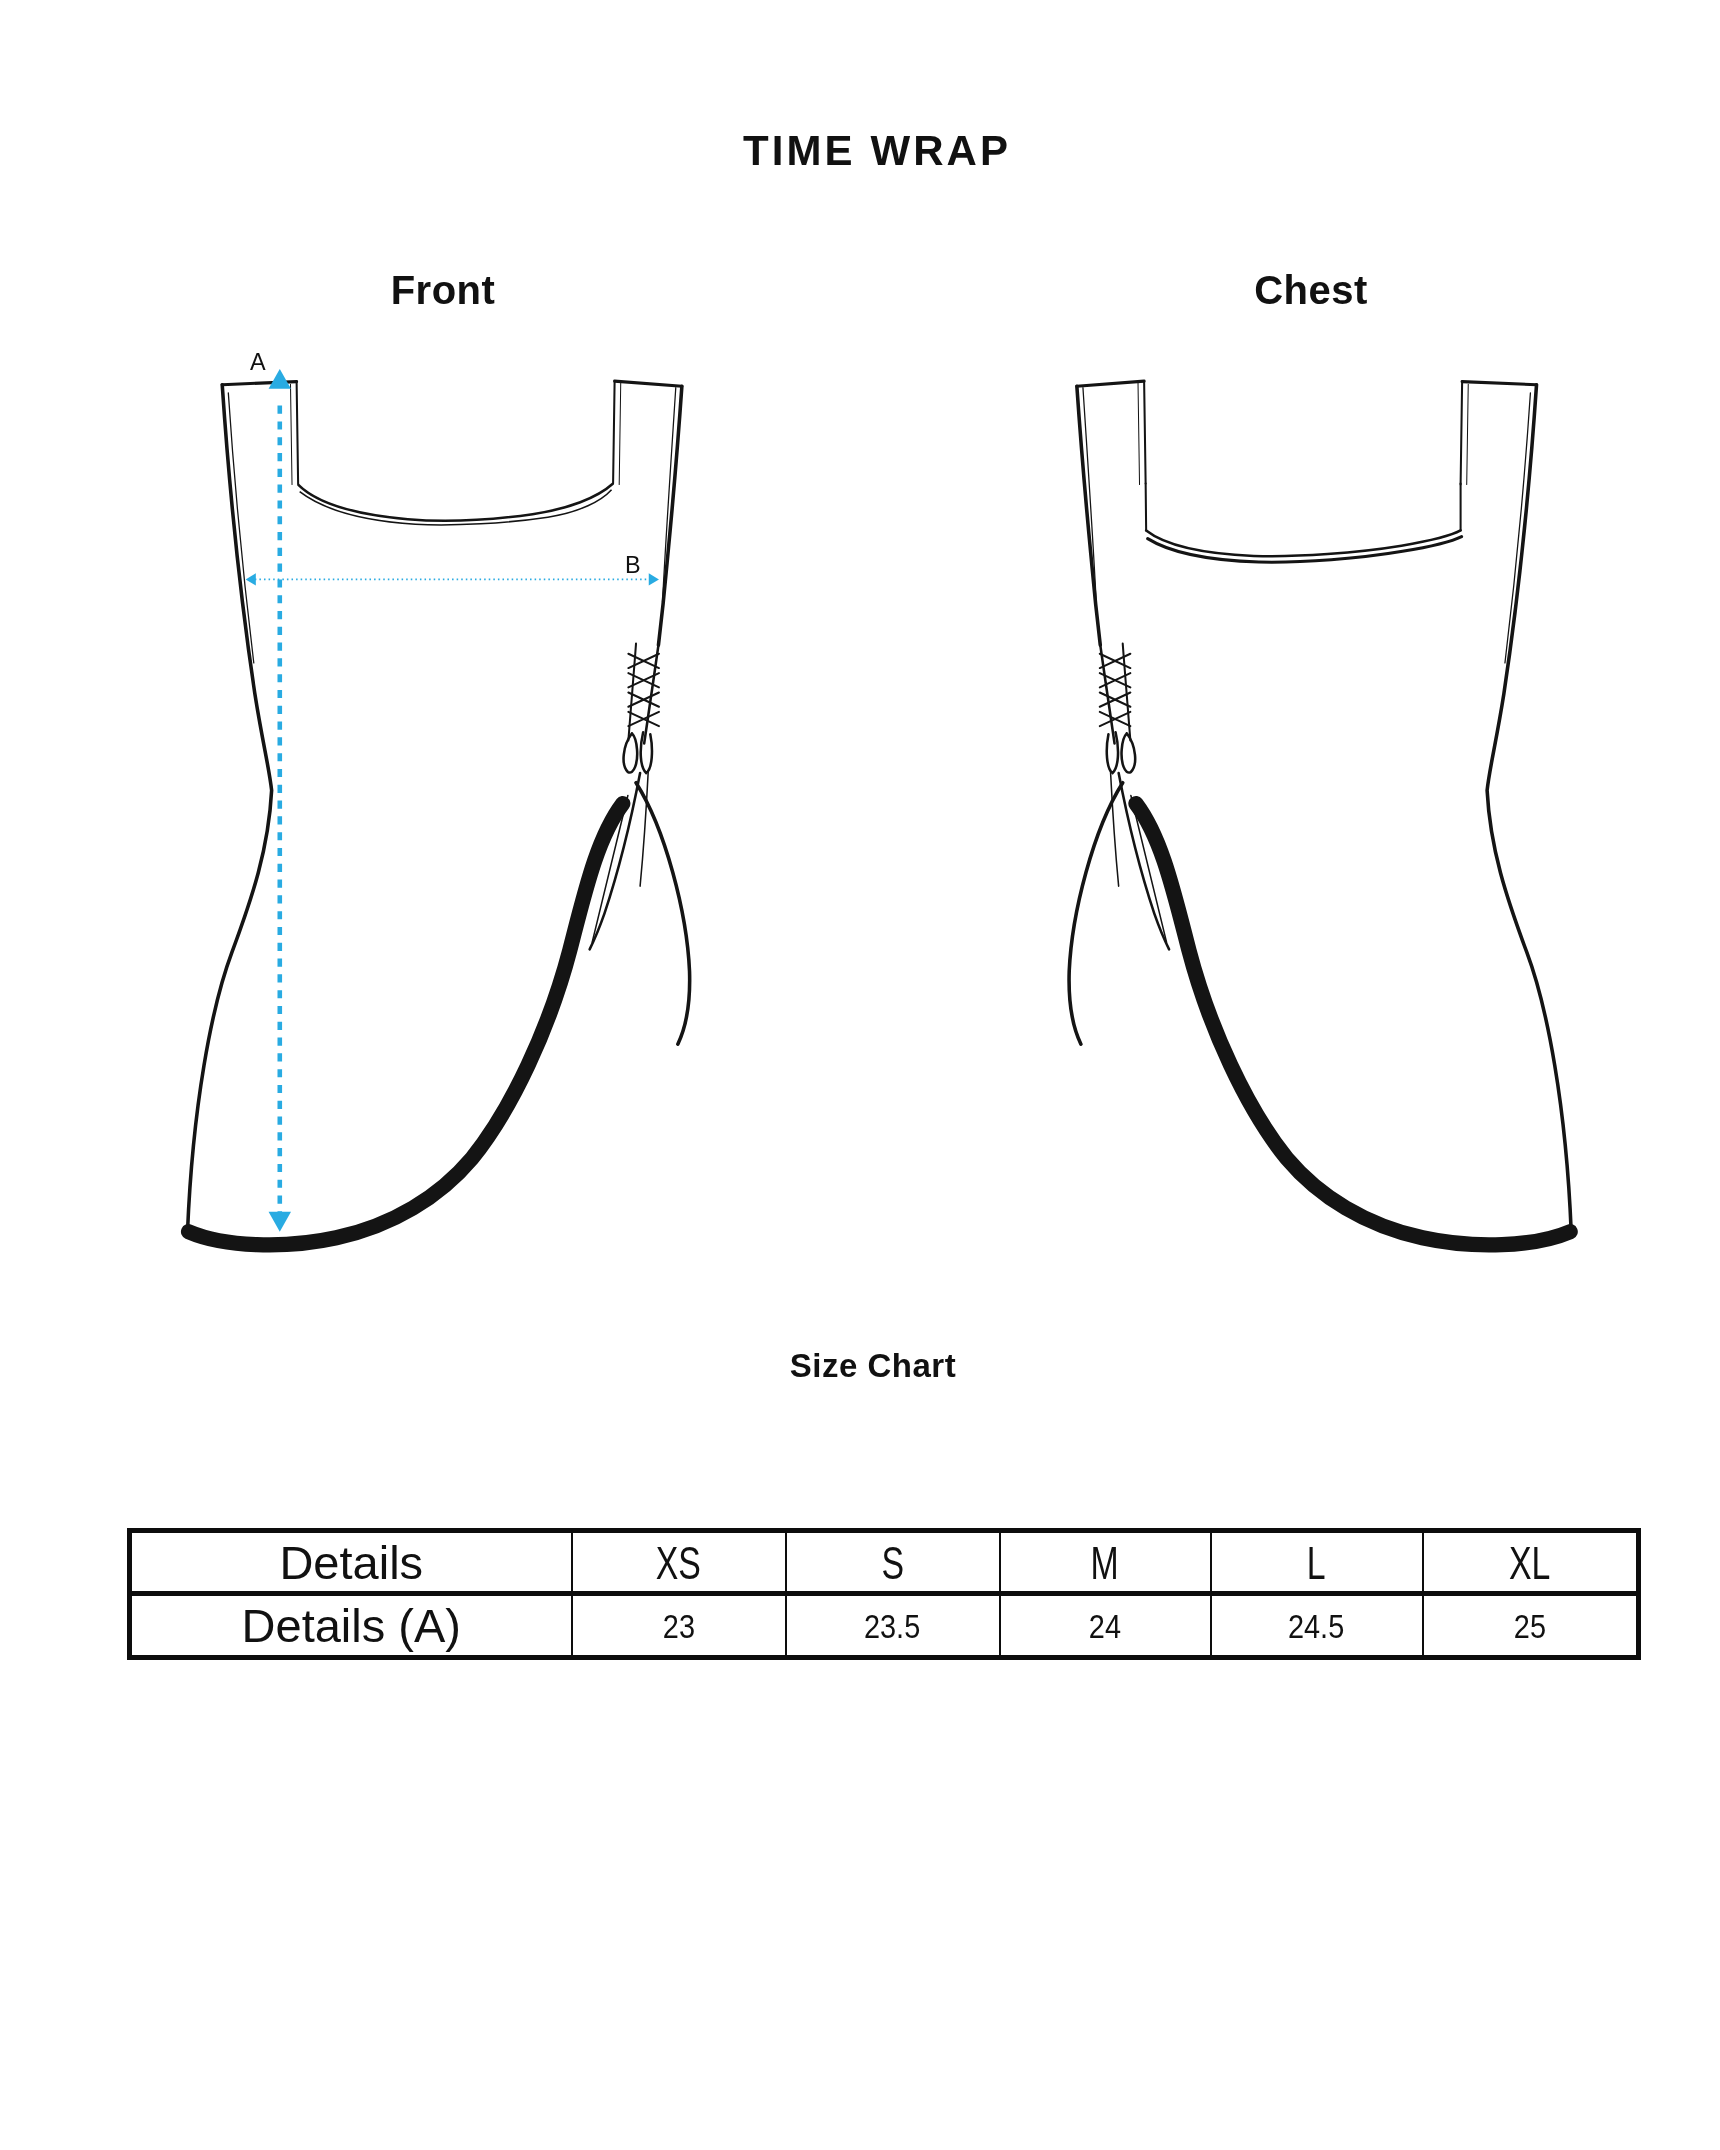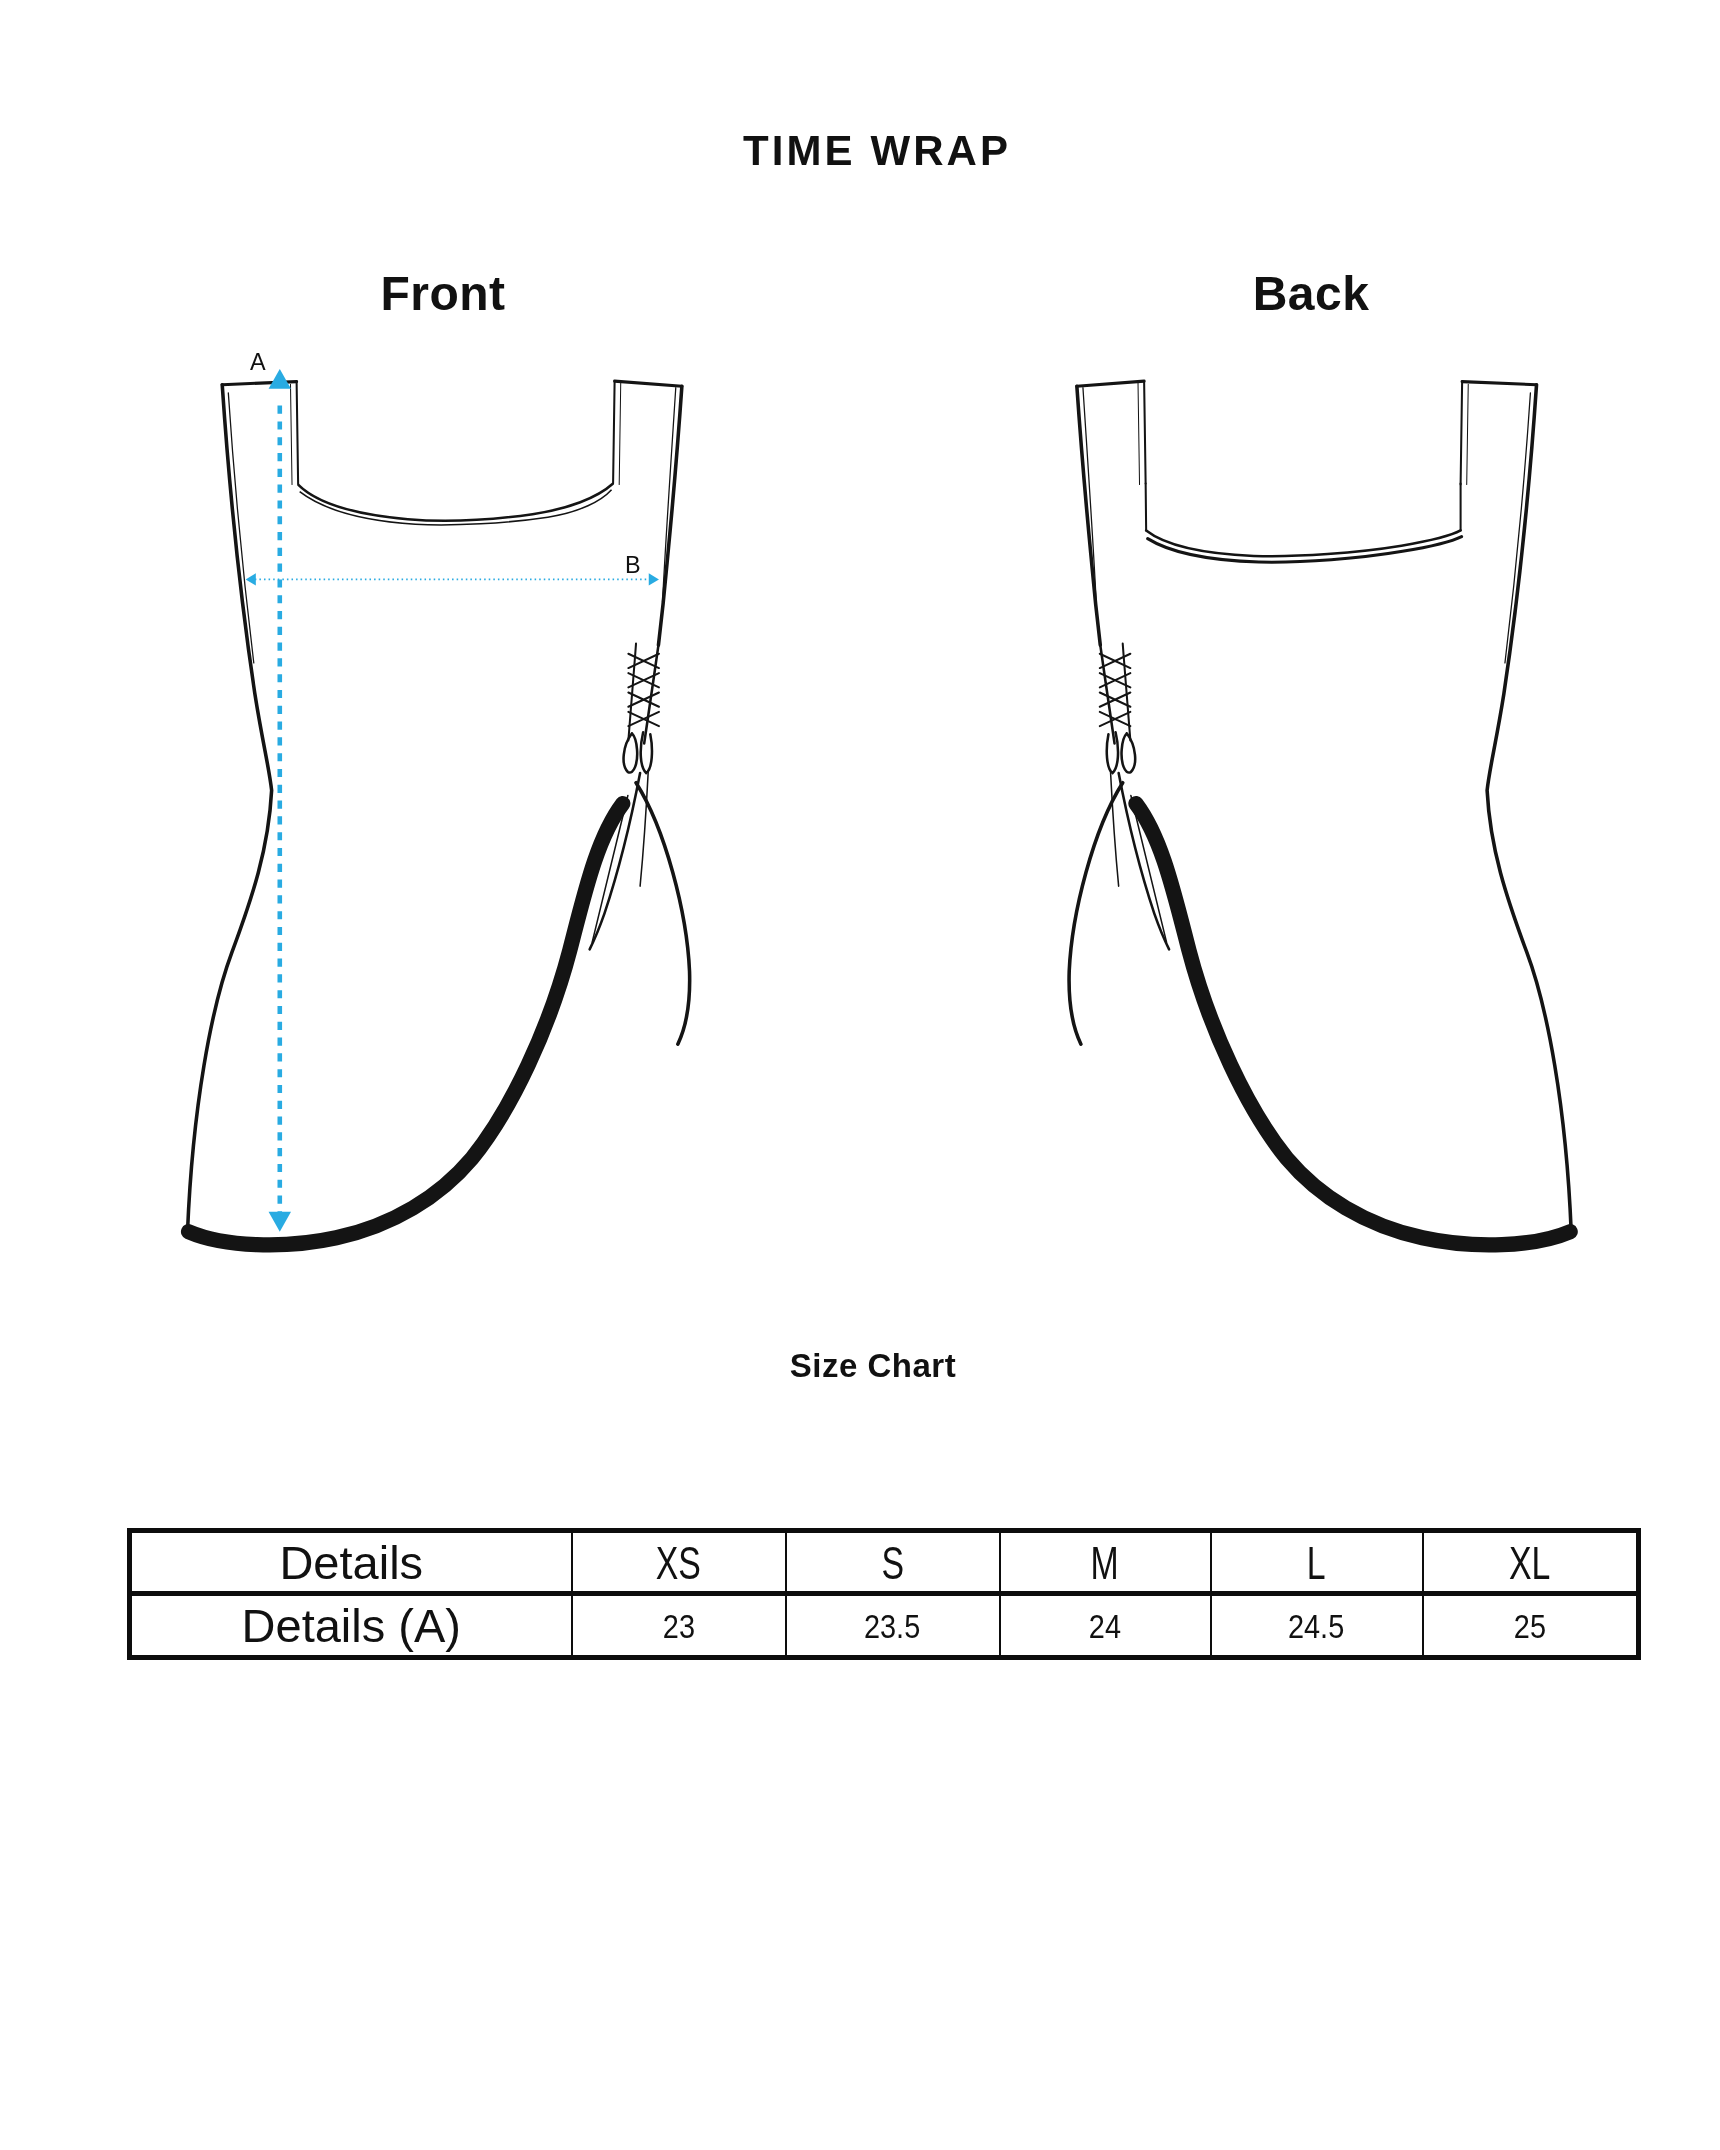--- a/index.html
+++ b/index.html
@@ -1,21 +1,21 @@
 <!DOCTYPE html>
 <html style="font-size:8.2px"><head>
 <meta charset="utf-8">
 <style>
   html,body{margin:0;padding:0;background:#ffffff;}
   #page{position:relative;width:1720px;height:1838px;background:#ffffff;overflow:hidden;
         font-family:"Liberation Sans", sans-serif;color:#111;}
   .abs{position:absolute;line-height:1;white-space:nowrap;}
   .centered{transform:translateX(-50%);}
   #title{top:130px;left:877px;font-size:42px;font-weight:700;letter-spacing:3.1px;}
-  .view-label{top:270px;font-size:48px;font-weight:700;letter-spacing:0.5px;}
+  .view-label{top:270px;font-size:40px;font-weight:700;letter-spacing:0.5px;}
   #front-label{left:443px;}
   #back-label{left:1311px;}
   #size-chart-heading{top:1349px;left:873px;font-size:33px;font-weight:700;letter-spacing:0.5px;}
   #footnote{top:1779px;left:875px;font-size:40px;font-weight:700;letter-spacing:0.5px;}
   .arrow-letter{font-size:23.4px;font-weight:400;color:#111;}
   #label-A{top:351px;left:250px;}
   #label-B{top:554px;left:625px;}
   svg.layer{position:absolute;top:0;left:0;}
 
   
@@ -102,21 +102,21 @@
         <path d="M2248,948 L2249,1040" stroke-width="4"></path>
         <path d="M2866,948 L2866,1040" stroke-width="4"></path>
         <path d="M2249,1040 C2290,1072 2370,1086 2460,1090 C2545,1093 2665,1084 2750,1070 C2815,1059 2850,1049 2866,1040" stroke-width="5"></path>
         <path d="M2252,1056 C2300,1086 2380,1099 2470,1102 C2555,1104 2670,1095 2752,1081 C2812,1071 2848,1062 2868,1052" stroke-width="6"></path>
       </g>
     </g>
   </svg>
 
   <div class="abs centered" id="title">TIME WRAP</div>
   <div class="abs centered view-label" id="front-label">Front</div>
-  <div class="abs centered view-label" id="back-label">Back</div>
+  <div class="abs centered view-label" id="back-label">Chest</div>
   <div class="abs arrow-letter" id="label-A">A</div>
   <div class="abs arrow-letter" id="label-B">B</div>
   <div class="abs centered" id="size-chart-heading">Size Chart</div>
 
   <div class="abs" id="table-wrap">
     <table>
       <colgroup>
         <col style="width:442px">
           <col style="width:214px">
           <col style="width:214px">

